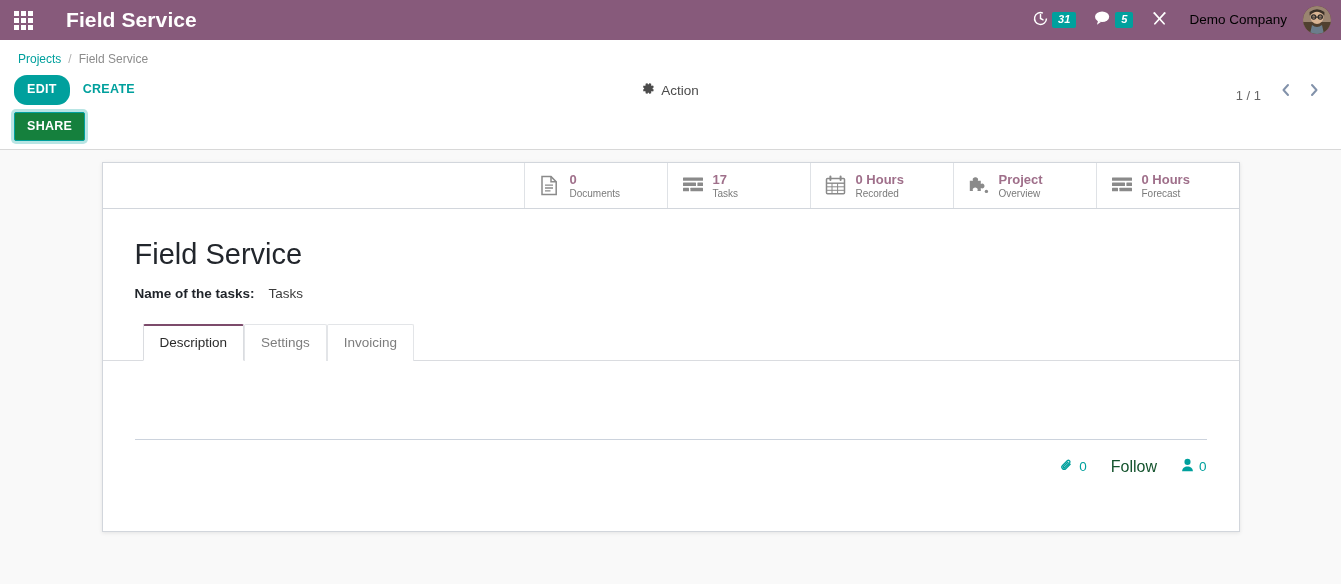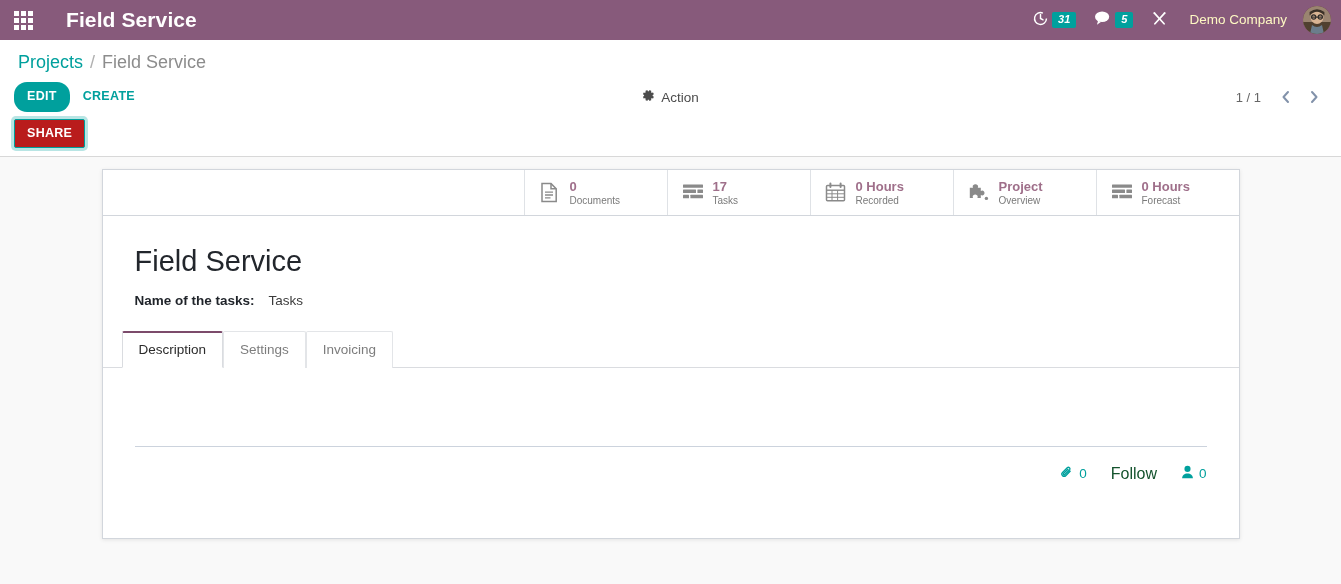--- a/index.html
+++ b/index.html
@@ -69,21 +69,21 @@
     color: #fff;
     font-size: 11px;
     font-weight: bold;
     border-radius: 2px;
     padding: 1px 6px 2px;
     margin-left: 3px;
     line-height: 1.25;
     font-style: italic;
   }
   .company-name {
-    color: #fef9c3;
+    color: #000000;
     font-size: 13.5px;
     padding: 0 12px;
     line-height: 40px;
     cursor: pointer;
     white-space: nowrap;
   }
   .avatar {
     width: 28px; height: 28px;
     border-radius: 50%;
     overflow: hidden;
@@ -94,21 +94,21 @@
     flex: 0 0 auto;
   }
 
   
   .control-panel {
     background: #ffffff;
     border-bottom: 1px solid #d8d8d8;
   }
   .breadcrumb-row {
     padding: 12px 18px 2px 18px;
-    font-size: 18px;
+    font-size: 12px;
     display: flex; align-items: center;
   }
   .bc-link { color: #00A09D; cursor: pointer; }
   .bc-sep { color: #b0b0b0; margin: 0 7px; }
   .bc-active { color: #8c8c8c; }
 
   .buttons-row {
     display: flex;
     align-items: center;
     padding: 6px 14px 0 14px;
@@ -142,40 +142,40 @@
     gap: 6px;
     color: #4c4c4c;
     font-size: 13.5px;
     cursor: pointer;
     pointer-events: auto;
     padding: 4px 6px;
   }
   .pager {
     margin-left: auto;
     display: flex;
-    align-items: center;
+    align-items: flex-end;
     gap: 2px;
     color: #666;
     font-size: 13px;
   }
   .pager-value { padding-right: 10px; white-space: nowrap; }
   .pager-btn {
     width: 26px; height: 26px;
     display: flex; align-items: center; justify-content: center;
     cursor: pointer;
     color: #8292aa;
   }
 
   .share-row {
     padding: 6px 14px 8px 14px;
     display: flex;
     align-items: center;
   }
   .btn-share {
-    background: #b91c1c;
+    background: #15803d;
     color: #ffffff;
     font-size: 12.5px;
     font-weight: bold;
     letter-spacing: .3px;
     padding: 5px 12px 6px;
     border: 1px solid #00A09D;
     border-radius: 2px;
     cursor: pointer;
     font-family: inherit;
     box-shadow: 0 0 0 3px rgba(0,160,157,.28);
@@ -257,21 +257,21 @@
     gap: 14px;
   }
   .field-label { font-weight: bold; color: #1f2329; }
   .field-value { color: #3c3c3c; }
 
   
   .tabs {
     display: flex;
     border-bottom: 1px solid #dadce0;
     margin: 0 -32px;
-    padding-left: 19px;
+    padding-left: 40px;
   }
   .tab {
     font-size: 13.5px;
     color: #7d7d7d;
     padding: 8px 16px 7px;
     cursor: pointer;
     border: 1px solid transparent;
     border-bottom: none;
     background: transparent;
     position: relative;

